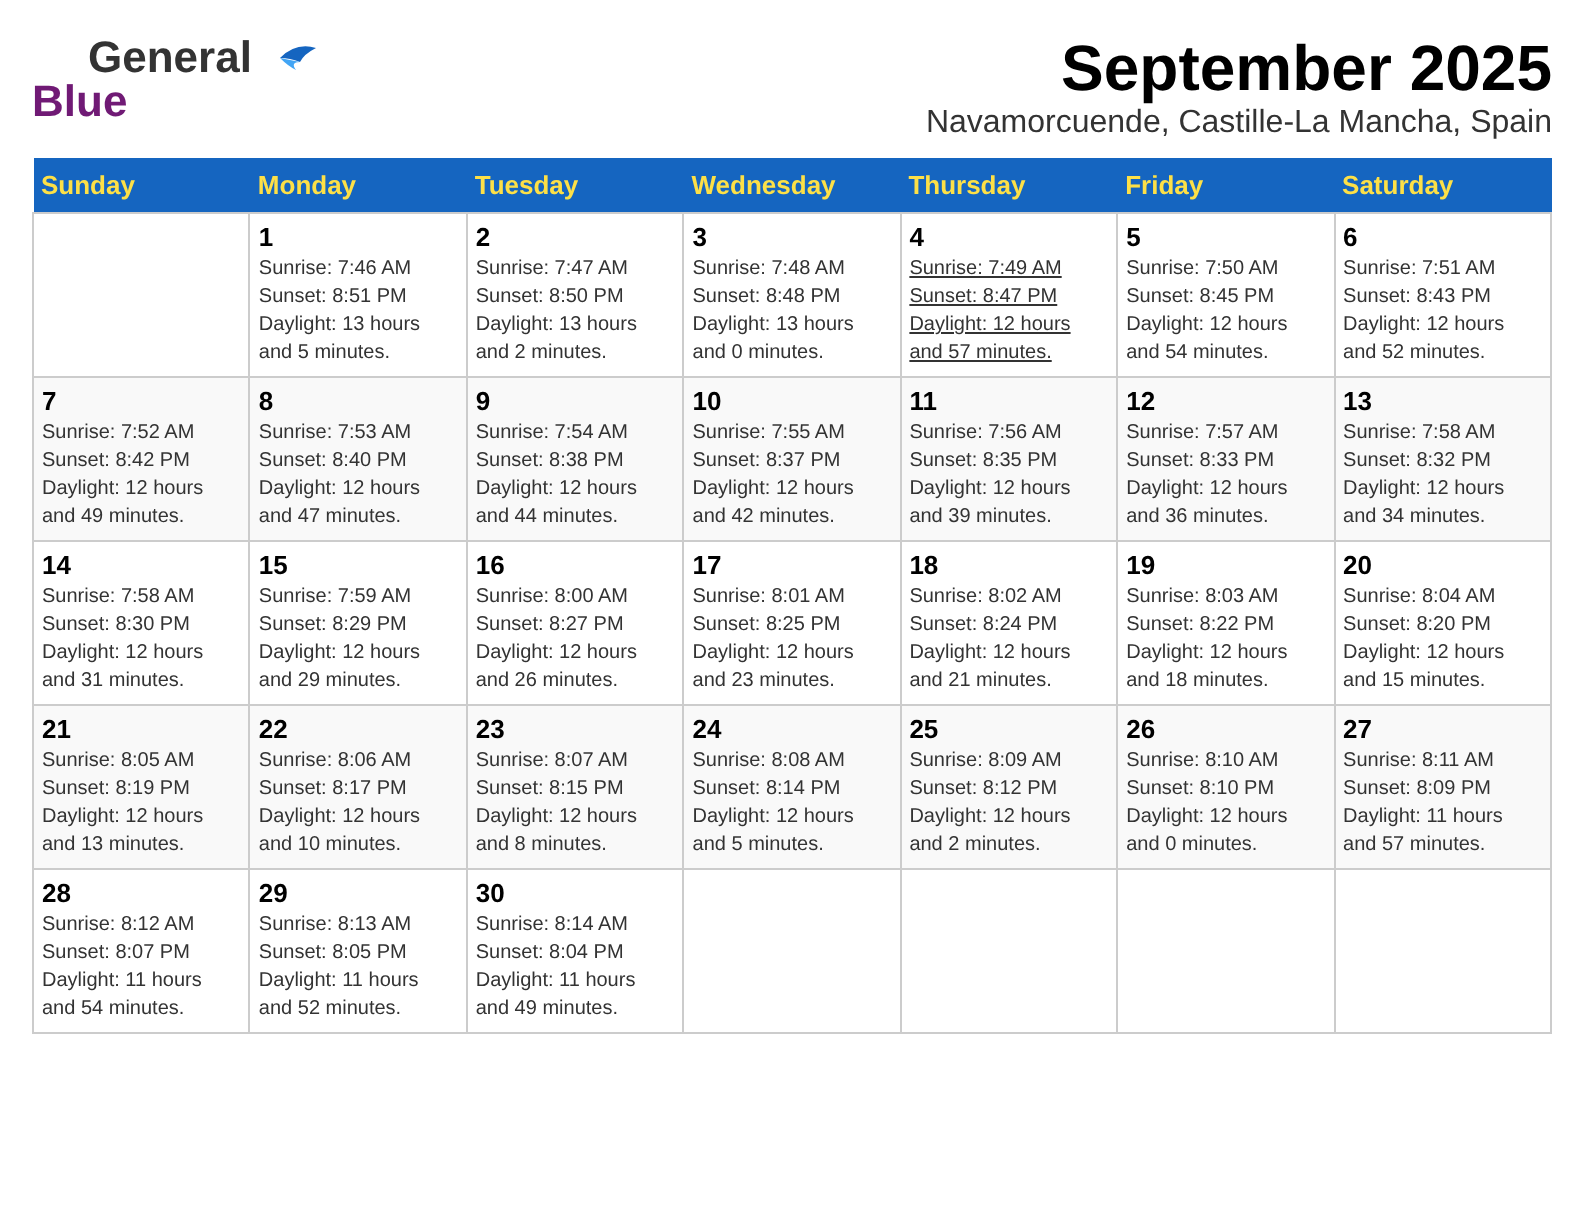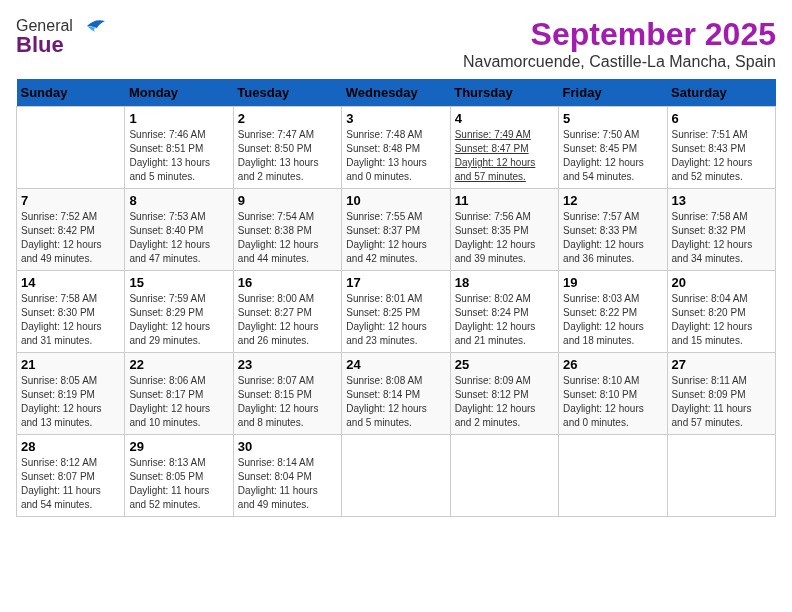--- a/index.html
+++ b/index.html
@@ -25,35 +25,35 @@
       display: flex;
       align-items: center;
       gap: 4px;
     }
     .title-block {
       text-align: right;
     }
     .title-block h1 {
       font-size: 32px;
       font-weight: bold;
-      color: #a21caf;
+      color: #000000;
     }
     .title-block h2 {
       font-size: 16px;
       font-weight: normal;
       color: #333;
     }
     table {
       width: 100%;
       border-collapse: collapse;
       font-size: 11px;
     }
     thead tr th {
       background: #1565c0;
-      color: #000000;
+      color: #fde047;
       padding: 6px 4px;
       text-align: left;
       font-size: 13px;
       font-weight: bold;
     }
     tbody tr td {
       border: 1px solid #ccc;
       vertical-align: top;
       padding: 4px;
       width: calc(100% / 7);
@@ -76,21 +76,21 @@
     tbody tr td.empty {
       background: #fff;
     }
   </style>
 </head>
 <body>
 
 <div class="header">
   <div class="logo">
     <div class="logo-row">
-      <span style="font-size:16px;font-weight:normal;color:#333;">General</span>
+      <span style="font-size:22px;font-weight:bold;color:#333;margin-left:28px;">General</span>
       <svg width="30" height="20" viewBox="0 0 30 20">
         <path d="M10,10 Q18,2 28,5 Q22,8 20,12 Q15,10 10,10Z" fill="#1565c0"></path>
         <path d="M10,10 Q14,14 18,16 Q15,12 20,12" fill="#42a5f5"></path>
       </svg>
     </div>
     <span style="font-size:22px;font-weight:bold;color:#701a75;margin-top:-4px;">Blue</span>
   </div>
   <div class="title-block">
     <h1>September 2025</h1>
     <h2>Navamorcuende, Castille-La Mancha, Spain</h2>

